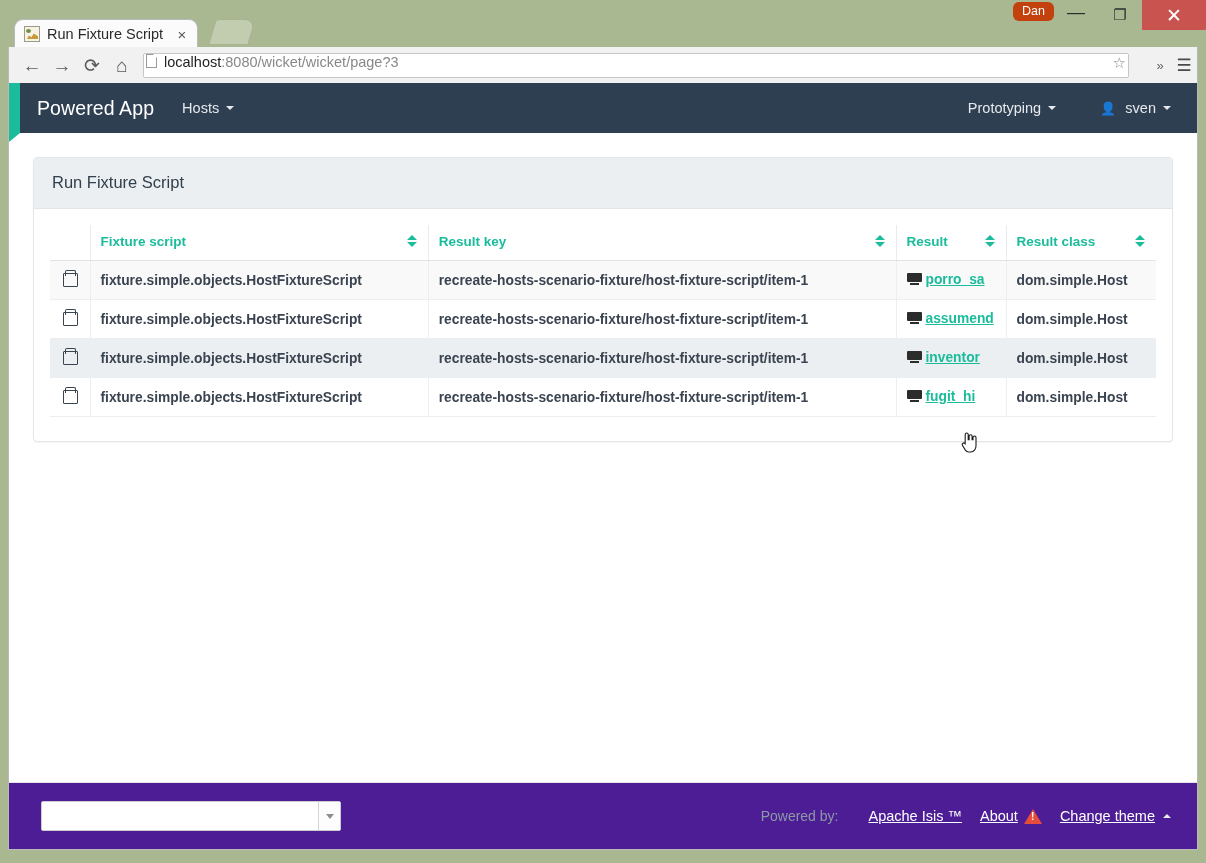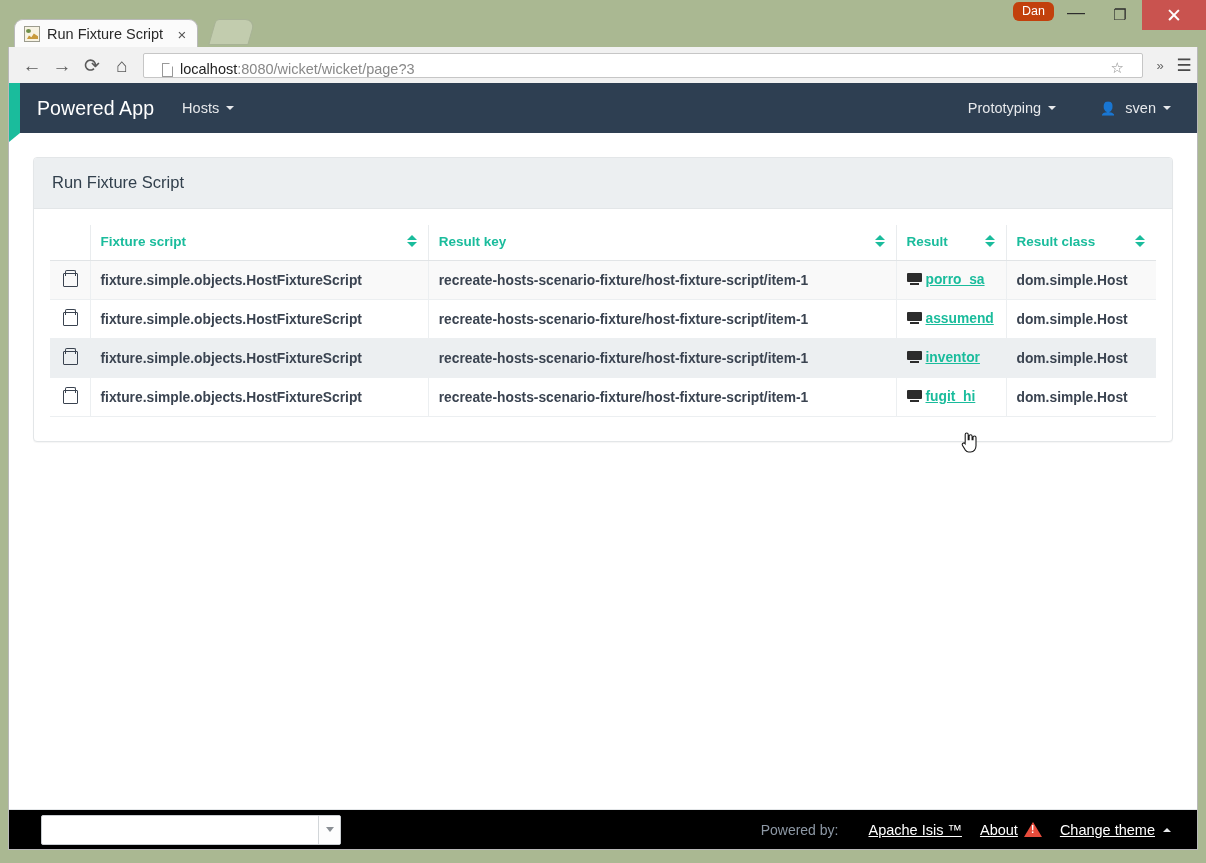--- a/index.html
+++ b/index.html
@@ -88,23 +88,23 @@
     background: #f1f1f1;
     border-left: 1px solid #b9b9b9; border-right: 1px solid #b9b9b9;
     display: flex; align-items: center;
   }
   .navbtn {
     width: 30px; text-align: center; font-size: 19px; color: #5a5a5a;
     line-height: 1;
   }
   .navbtn.first { margin-left: 8px; }
   #omnibox {
-    flex: 1; height: 25px; margin: 0 6px 0 6px;
+    flex: 1; height: 25px; margin: 0 20px 0 6px;
     background: #fff; border: 1px solid #c6c6c6; border-radius: 2px;
-    display: flex; align-items: flex-end; padding: 0 16px;
+    display: flex; align-items: flex-start; padding: 0 0;
   }
   .page-icon {
     width: 11px; height: 14px; flex: none; margin: 0 7px 0 2px;
     background: #fff; border: 1px solid #999;
     position: relative;
   }
   .page-icon::after {
     content: ""; position: absolute; right: -1px; top: -1px;
     border-left: 4px solid transparent; border-top: 4px solid #fff;
     border-right: 0; border-bottom: 0;
@@ -250,22 +250,22 @@
   .cell-link-wrap { display: inline-flex; align-items: center; }
 
   
   #cursor {
     position: absolute; left: 950px; top: 347px; width: 20px; height: 24px;
     z-index: 50; pointer-events: none;
   }
 
   
   #footer {
-    position: absolute; left: 0; bottom: 0; width: 100%; height: 40px;
-    background: #000000; display: flex; align-items: center;
+    position: absolute; left: 0; bottom: 0; width: 100%; height: 67px;
+    background: #4c1d95; display: flex; align-items: center;
     border-top: 1px solid #e3e6e8;
   }
   #theme-select {
     margin-left: 32px; width: 300px; height: 30px;
     background: #fff; border: 1px solid #c9cdd1; border-radius: 2px;
     display: flex; align-items: stretch;
   }
   #theme-select .sel-field { flex: 1; }
   #theme-select .sel-btn {
     width: 22px; border-left: 1px solid #d2d6d9;

